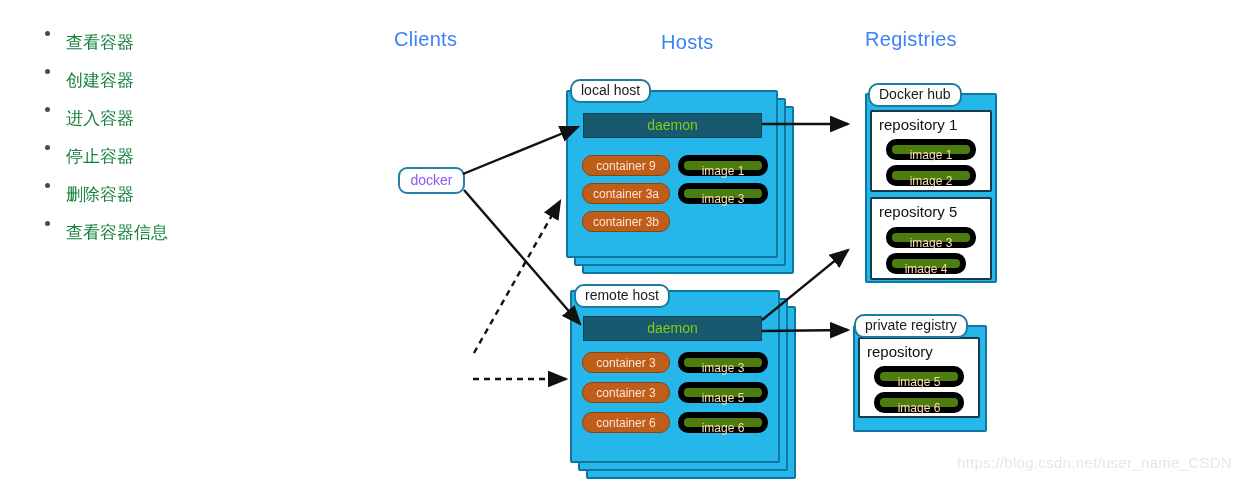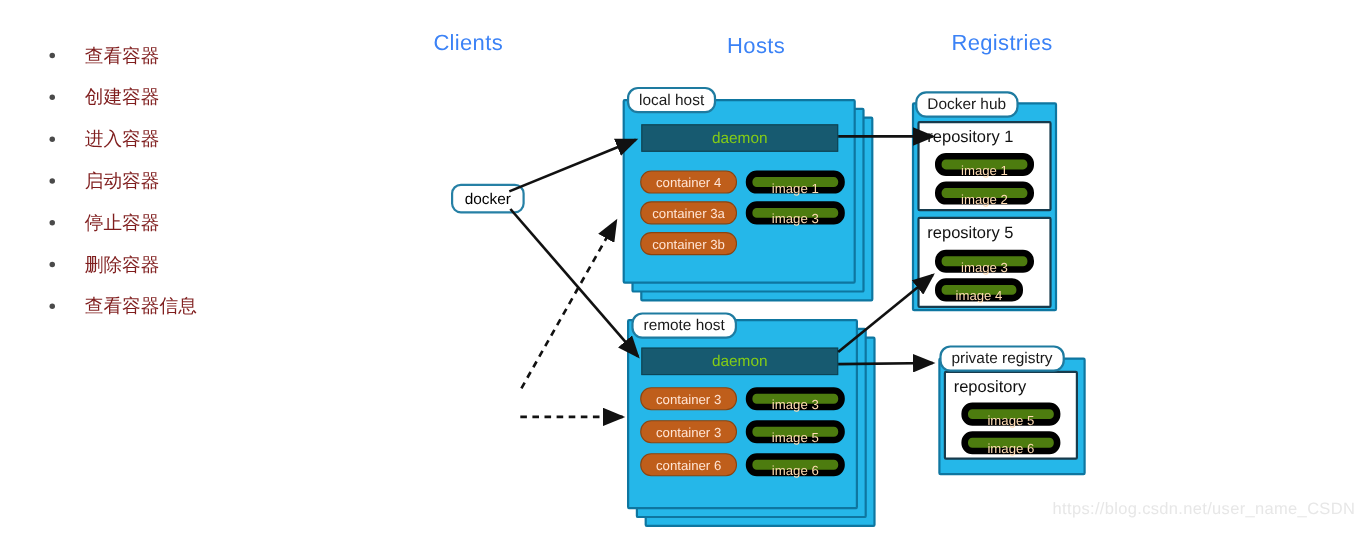--- a/index.html
+++ b/index.html
@@ -1,21 +1,21 @@
 <!DOCTYPE html>
 <html><head>
 <meta charset="utf-8">
 <style>
   html,body{margin:0;padding:0;background:#fff;}
   .canvas{position:relative;width:1239px;height:488px;background:#ffffff;
           font-family:"Liberation Sans",sans-serif;overflow:hidden;}
 
   
   .bullets{position:absolute;left:45px;top:31px;margin:0;padding:0;list-style:none;}
-  .bullets li{display:flex;align-items:center;height:38px;font-size:17px;color:#7f1d1d;gap:11px;}
+  .bullets li{display:flex;align-items:flex-start;height:38px;font-size:17px;color:#15803d;}
   .bullets .dot{width:5px;height:5px;border-radius:50%;background:#4a4a4a;margin-right:16px;flex:0 0 auto;}
 
   
   .col-h{position:absolute;font-size:20px;color:#3b82f6;letter-spacing:.3px;}
   .h-clients{left:394px;top:28px;}
   .h-hosts{left:661px;top:31px;}
   .h-registries{left:865px;top:28px;}
 
   
   .group{position:absolute;}
@@ -25,21 +25,21 @@
   .daemon{position:absolute;height:25px;background:#175a70;border:1px solid #0c4456;box-sizing:border-box;
           color:#84cc16;font-size:14px;text-align:center;line-height:23px;z-index:2;}
   .pill{position:absolute;height:21px;border-radius:10px;font-size:12px;text-align:center;
         line-height:20px;z-index:2;white-space:nowrap;box-sizing:border-box;}
   .pill.container{background:#bf5e1b;border:1px solid #8a4410;color:#ffe4d4;}
   .pill.image{background:#4d7c0f;border:6px solid #000000;color:#ffdcb3;}
   .whitebox{position:absolute;background:#fff;border:2px solid #173b4d;border-radius:2px;box-sizing:border-box;z-index:2;}
   .repo-name{font-size:15px;color:#111;margin:4px 0 0 7px;}
   .client-box{position:absolute;background:#fff;border:2px solid #2680a5;border-radius:9px;box-sizing:border-box;
               display:flex;align-items:center;justify-content:center;text-align:left;
-              font-size:14px;color:#000000;line-height:1.25;z-index:2;margin-left:12px;}
+              font-size:14px;color:#8b5cf6;line-height:1.25;z-index:2;}
 
   svg.arrows{position:absolute;left:0;top:0;z-index:5;pointer-events:none;}
   .ln{stroke:#111;stroke-width:2.4;}
   .ln.dashed{stroke-dasharray:6 5;}
 
   .watermark{position:absolute;right:7px;top:454px;font-size:15px;color:#e7e7e7;letter-spacing:.3px;}
 </style>
 </head>
 <body>
 
@@ -53,24 +53,20 @@
     <li>
         <span class="dot"></span>
         <span>创建容器</span>
       </li>
     <li>
         <span class="dot"></span>
         <span>进入容器</span>
       </li>
     <li>
         <span class="dot"></span>
-        <span>启动容器</span>
-      </li>
-    <li>
-        <span class="dot"></span>
         <span>停止容器</span>
       </li>
     <li>
         <span class="dot"></span>
         <span>删除容器</span>
       </li>
     <li>
         <span class="dot"></span>
         <span>查看容器信息</span>
       </li>
@@ -81,42 +77,42 @@
   <div class="col-h h-registries">Registries</div>
 
   <div class="client-box" style="left:398px;top:167px;width:67px;height:27px">docker</div>
 
   <div class="group" style="left:566px;top:79px;width:245px;height:200px">
     <div class="layer" style="left:16px;top:27px;width:212px;height:168px"></div>
     <div class="layer" style="left:8px;top:19px;width:212px;height:168px"></div>
     <div class="layer" style="left:0;top:11px;width:212px;height:168px"></div>
     <div class="tag" style="left:4px;top:0">local host</div>
     <div class="daemon" style="left:17px;top:34px;width:179px">daemon</div>
-    <div class="pill container" style="left:16px;top:76px;width:88px">container 4</div>
+    <div class="pill container" style="left:16px;top:76px;width:88px">container 9</div>
     <div class="pill container" style="left:16px;top:104px;width:88px">container 3a</div>
     <div class="pill container" style="left:16px;top:132px;width:88px">container 3b</div>
     <div class="pill image" style="left:112px;top:76px;width:90px">image 1</div>
     <div class="pill image" style="left:112px;top:104px;width:90px">image 3</div>
   </div>
 
   <div class="group" style="left:570px;top:284px;width:245px;height:205px">
     <div class="layer" style="left:16px;top:22px;width:210px;height:173px"></div>
     <div class="layer" style="left:8px;top:14px;width:210px;height:173px"></div>
     <div class="layer" style="left:0;top:6px;width:210px;height:173px"></div>
     <div class="tag" style="left:4px;top:0">remote host</div>
     <div class="daemon" style="left:13px;top:32px;width:179px">daemon</div>
     <div class="pill container" style="left:12px;top:68px;width:88px">container 3</div>
     <div class="pill container" style="left:12px;top:98px;width:88px">container 3</div>
     <div class="pill container" style="left:12px;top:128px;width:88px">container 6</div>
     <div class="pill image" style="left:108px;top:68px;width:90px">image 3</div>
     <div class="pill image" style="left:108px;top:98px;width:90px">image 5</div>
     <div class="pill image" style="left:108px;top:128px;width:90px">image 6</div>
   </div>
 
-  <div class="group" style="left:829px;top:83px;width:145px;height:205px">
+  <div class="group" style="left:865px;top:83px;width:145px;height:205px">
     <div class="layer" style="left:0;top:10px;width:132px;height:190px"></div>
     <div class="tag" style="left:3px;top:0">Docker hub</div>
     <div class="whitebox" style="left:5px;top:27px;width:122px;height:82px">
       <div class="repo-name">repository 1</div>
       <div class="pill image" style="left:14px;top:27px;width:90px">image 1</div>
       <div class="pill image" style="left:14px;top:53px;width:90px">image 2</div>
     </div>
     <div class="whitebox" style="left:5px;top:114px;width:122px;height:83px">
       <div class="repo-name">repository 5</div>
       <div class="pill image" style="left:14px;top:28px;width:90px">image 3</div>

